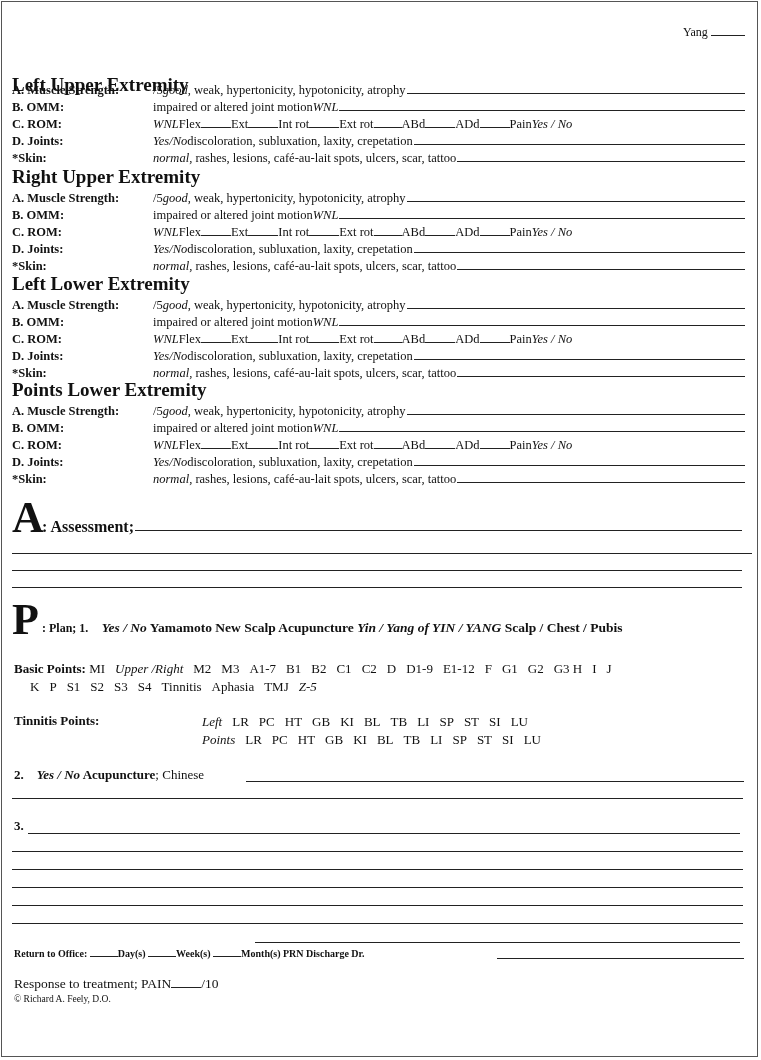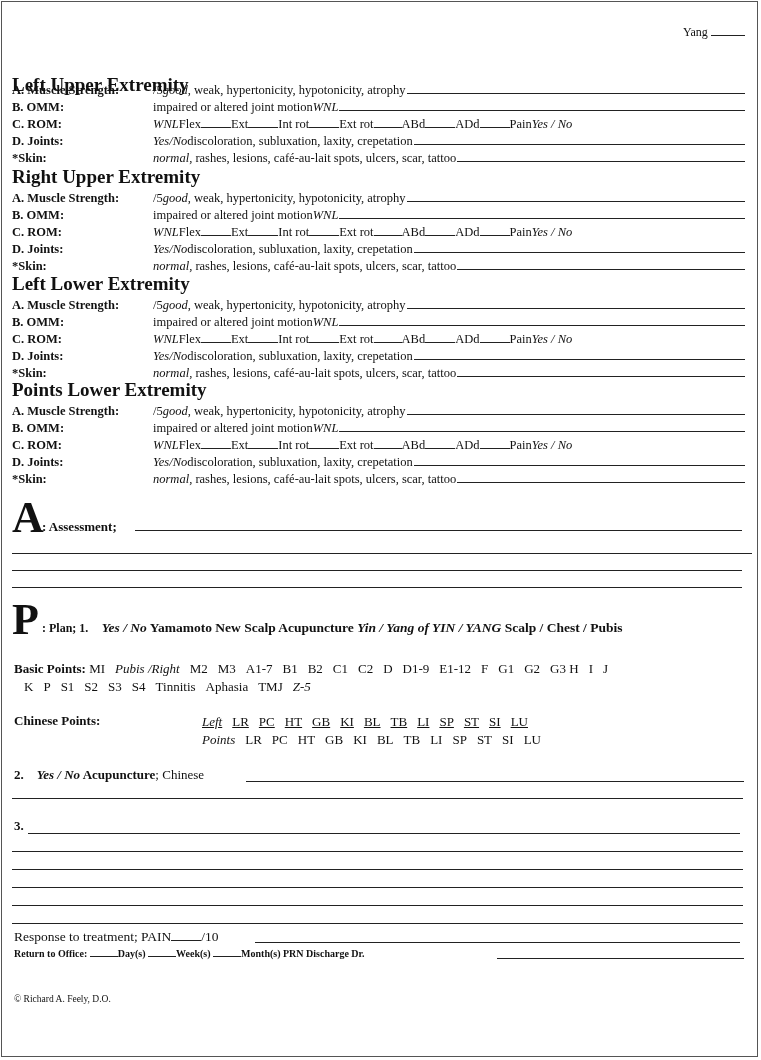--- a/index.html
+++ b/index.html
@@ -247,40 +247,40 @@
       <span class="lbl">*Skin:</span>
       <span class="content">
         <span class="i">normal</span>
         <span>, rashes, lesions, café-au-lait spots, ulcers, scar, tattoo</span>
         <span class="fill"></span>
       </span>
     </div>
   </div>
 
 <div class="bigletter" style="left:12px;top:496px;">A</div>
-<div class="txt b" style="left:42px;top:519px;font-size:13px;text-align:right;">: Assessment;</div>
+<div class="txt b" style="left:42px;top:519px;font-size:16px;text-align:right;">: Assessment;</div>
 <div class="hline" style="left:135px;width:607px;top:530px;"></div>
 <div class="hline" style="left:12px;width:740px;top:553px;"></div>
 <div class="hline" style="left:12px;width:730px;top:570px;"></div>
 <div class="hline" style="left:12px;width:730px;top:587px;"></div>
 
 <div class="bigletter" style="left:12px;top:598px;">P</div>
 <div class="txt" style="left:42px;top:620px;font-size:13.5px;">
   <span class="b" style="font-size:12px">: Plan;  1.</span>&nbsp;&nbsp;&nbsp;
   <span class="b i">Yes / No</span><span class="b"> Yamamoto New Scalp Acupuncture </span><span class="b i">Yin / Yang of YIN / YANG</span><span class="b">  Scalp / Chest / Pubis</span>
 </div>
 
 <div class="txt" style="left:14px;top:661px;font-size:13px;">
   <span class="b">Basic Points:</span>
-  <span id="bp1" class="pts"><span>MI</span><span class="i">Pubis /Right</span><span>M2</span><span>M3</span><span>A1-7</span><span>B1</span><span>B2</span><span>C1</span><span>C2</span><span>D</span><span>D1-9</span><span>E1-12</span><span>F</span><span>G1</span><span>G2</span><span>G3 H</span><span>I</span><span>J</span></span>
-</div>
-<div class="txt pts" id="bp2" style="left:24px;top:679px;font-size:13px;"><span>K</span><span>P</span><span>S1</span><span>S2</span><span>S3</span><span>S4</span><span>Tinnitis</span><span>Aphasia</span><span>TMJ</span><span class="i">Z-5</span></div>
-
-<div class="txt b" style="left:14px;top:713px;font-size:13px;">Chinese Points:</div>
-<div class="yp" style="left:202px;top:714px;text-decoration:underline;">
+  <span id="bp1" class="pts"><span>MI</span><span class="i">Upper /Right</span><span>M2</span><span>M3</span><span>A1-7</span><span>B1</span><span>B2</span><span>C1</span><span>C2</span><span>D</span><span>D1-9</span><span>E1-12</span><span>F</span><span>G1</span><span>G2</span><span>G3 H</span><span>I</span><span>J</span></span>
+</div>
+<div class="txt pts" id="bp2" style="left:30px;top:679px;font-size:13px;"><span>K</span><span>P</span><span>S1</span><span>S2</span><span>S3</span><span>S4</span><span>Tinnitis</span><span>Aphasia</span><span>TMJ</span><span class="i">Z-5</span></div>
+
+<div class="txt b" style="left:14px;top:713px;font-size:13px;">Tinnitis Points:</div>
+<div class="yp" style="left:202px;top:714px;">
   <span class="i">Left</span><span id="ypl" style="margin-left: 0px;"><span>LR</span><span>PC</span><span>HT</span><span>GB</span><span>KI</span><span>BL</span><span>TB</span><span>LI</span><span>SP</span><span>ST</span><span>SI</span><span>LU</span></span>
 </div>
 <div class="yp" style="left:202px;top:732px;">
   <span class="i">Points</span><span id="ypr" style="margin-left: 0px;"><span>LR</span><span>PC</span><span>HT</span><span>GB</span><span>KI</span><span>BL</span><span>TB</span><span>LI</span><span>SP</span><span>ST</span><span>SI</span><span>LU</span></span>
 </div>
 
 <div class="txt" style="left:14px;top:767px;font-size:13px;">
   <span class="b">2.</span>&nbsp;&nbsp;&nbsp;
   <span class="b i">Yes / No</span><span class="b"> Acupuncture</span><span>; Chinese</span>
 </div>
@@ -288,21 +288,21 @@
 <div class="hline" style="left:12px;width:731px;top:798px;"></div>
 
 <div class="txt b" style="left:14px;top:818px;font-size:13px;">3.</div>
 <div class="hline" style="left:28px;width:712px;top:833px;"></div>
 <div class="hline" style="left:12px;width:731px;top:851px;"></div>
 <div class="hline" style="left:12px;width:731px;top:869px;"></div>
 <div class="hline" style="left:12px;width:731px;top:887px;"></div>
 <div class="hline" style="left:12px;width:731px;top:905px;"></div>
 <div class="hline" style="left:12px;width:731px;top:923px;"></div>
 
-<div class="txt" style="left:14px;top:929px;font-size:13.5px;">
+<div class="txt" style="left:14px;top:976px;font-size:13.5px;">
   <span>Response to treatment;  PAIN</span><span class="blank" style="width:30px"></span><span>/10</span>
 </div>
 <div class="hline" style="left:255px;width:485px;top:942px;"></div>
 
 <div class="txt b" style="left:14px;top:945px;font-size:10px;">
   <span>Return to Office: </span><span class="blank" style="width:28px"></span><span>Day(s) </span><span class="blank" style="width:28px"></span><span>Week(s) </span><span class="blank" style="width:28px"></span><span>Month(s)</span><span>  PRN  Discharge  Dr.</span>
 </div>
 <div class="hline" style="left:497px;width:247px;top:958px;"></div>
 
 <div class="copy">© Richard A. Feely, D.O.</div>

